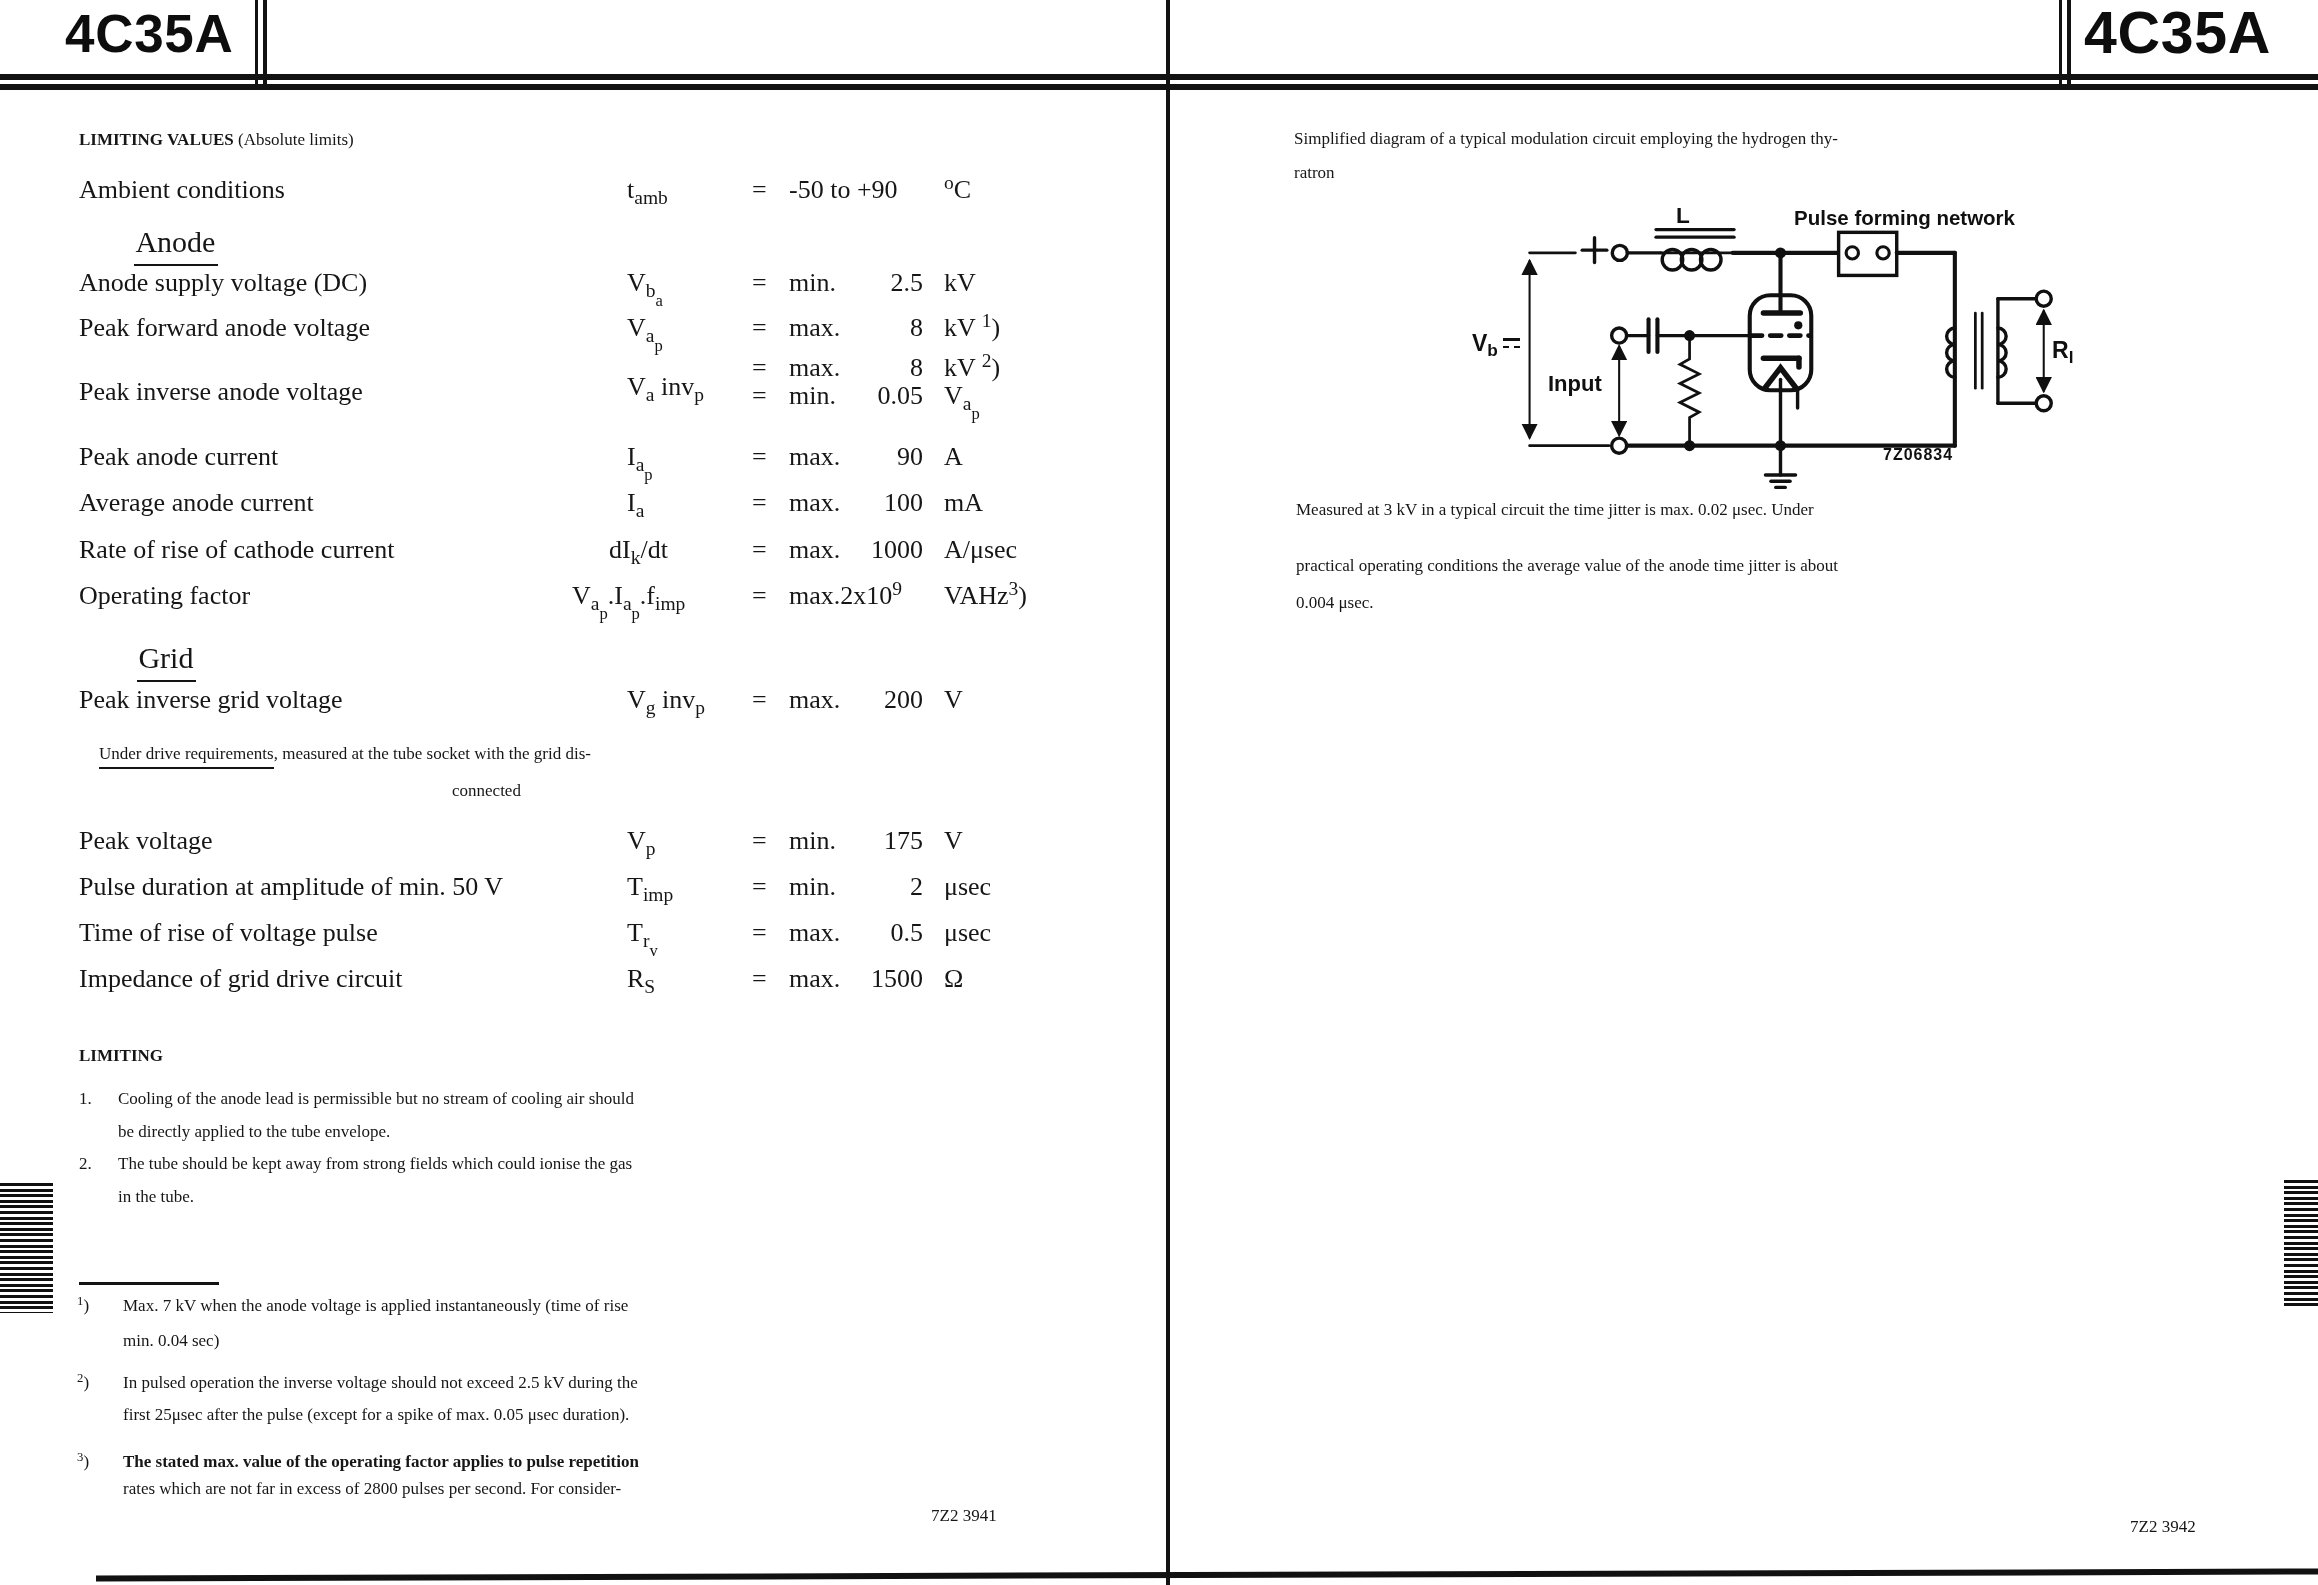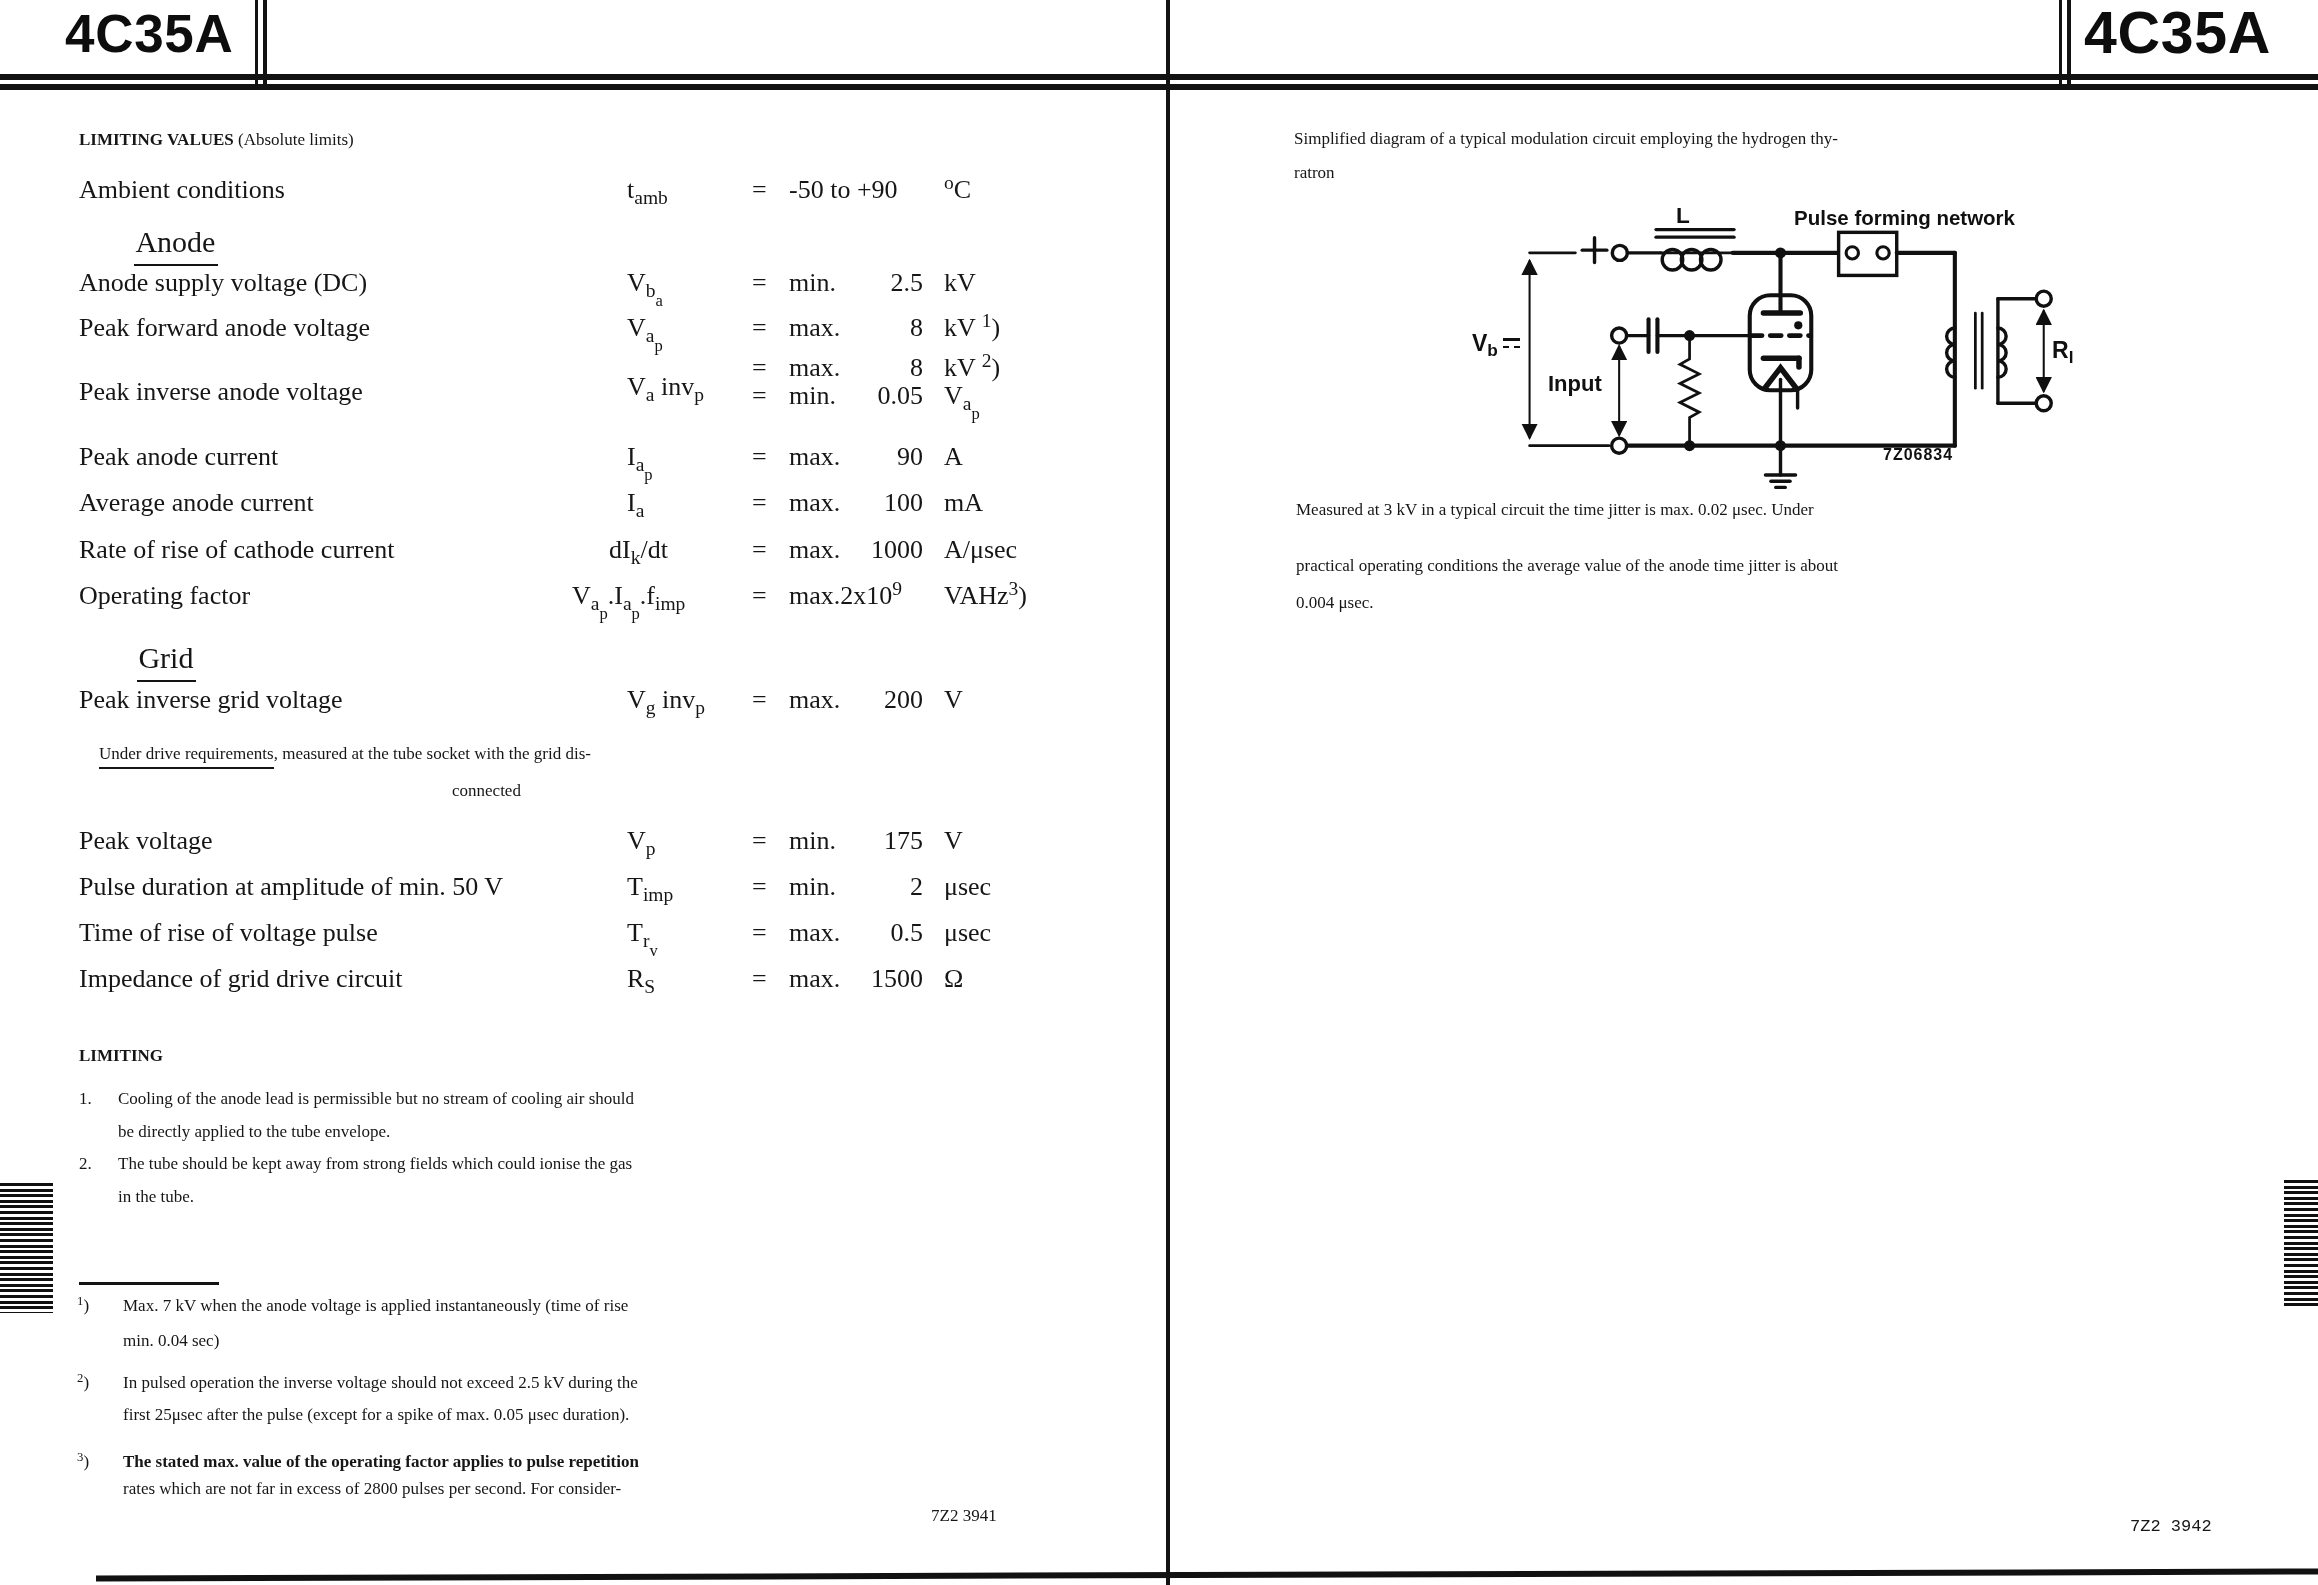--- a/index.html
+++ b/index.html
@@ -305,14 +305,14 @@
   <div class="dlabel" style="left:34px;top:127px;font-size:23px;"><span>V<sub>b</sub></span><span class="dcsym"></span></div>
   <div class="dlabel" style="left:110px;top:168px;font-size:22px;">Input</div>
   <div class="dlabel" style="left:614px;top:134px;font-size:23px;">R<sub>l</sub></div>
   <div class="dlabel" style="left:445px;top:242px;font-size:16px;letter-spacing:1px;">7Z06834</div>
 </div>
 
 <div class="abs body-text" style="left:1296px;top:500px;">Measured at 3 kV in a typical circuit the time jitter is max. 0.02 μsec. Under</div>
 <div class="abs body-text" style="left:1296px;top:556px;">practical operating conditions the average value of the anode time jitter is about</div>
 <div class="abs body-text" style="left:1296px;top:593px;">0.004 μsec.</div>
 
-<div class="abs body-text" style="left:2130px;top:1517px;font-family:Liberation Mono, monospace;">7Z2 3942</div>
+<div class="abs body-text" style="left:2130px;top:1517px;">7Z2 3942</div>
 
 
 </body></html>

